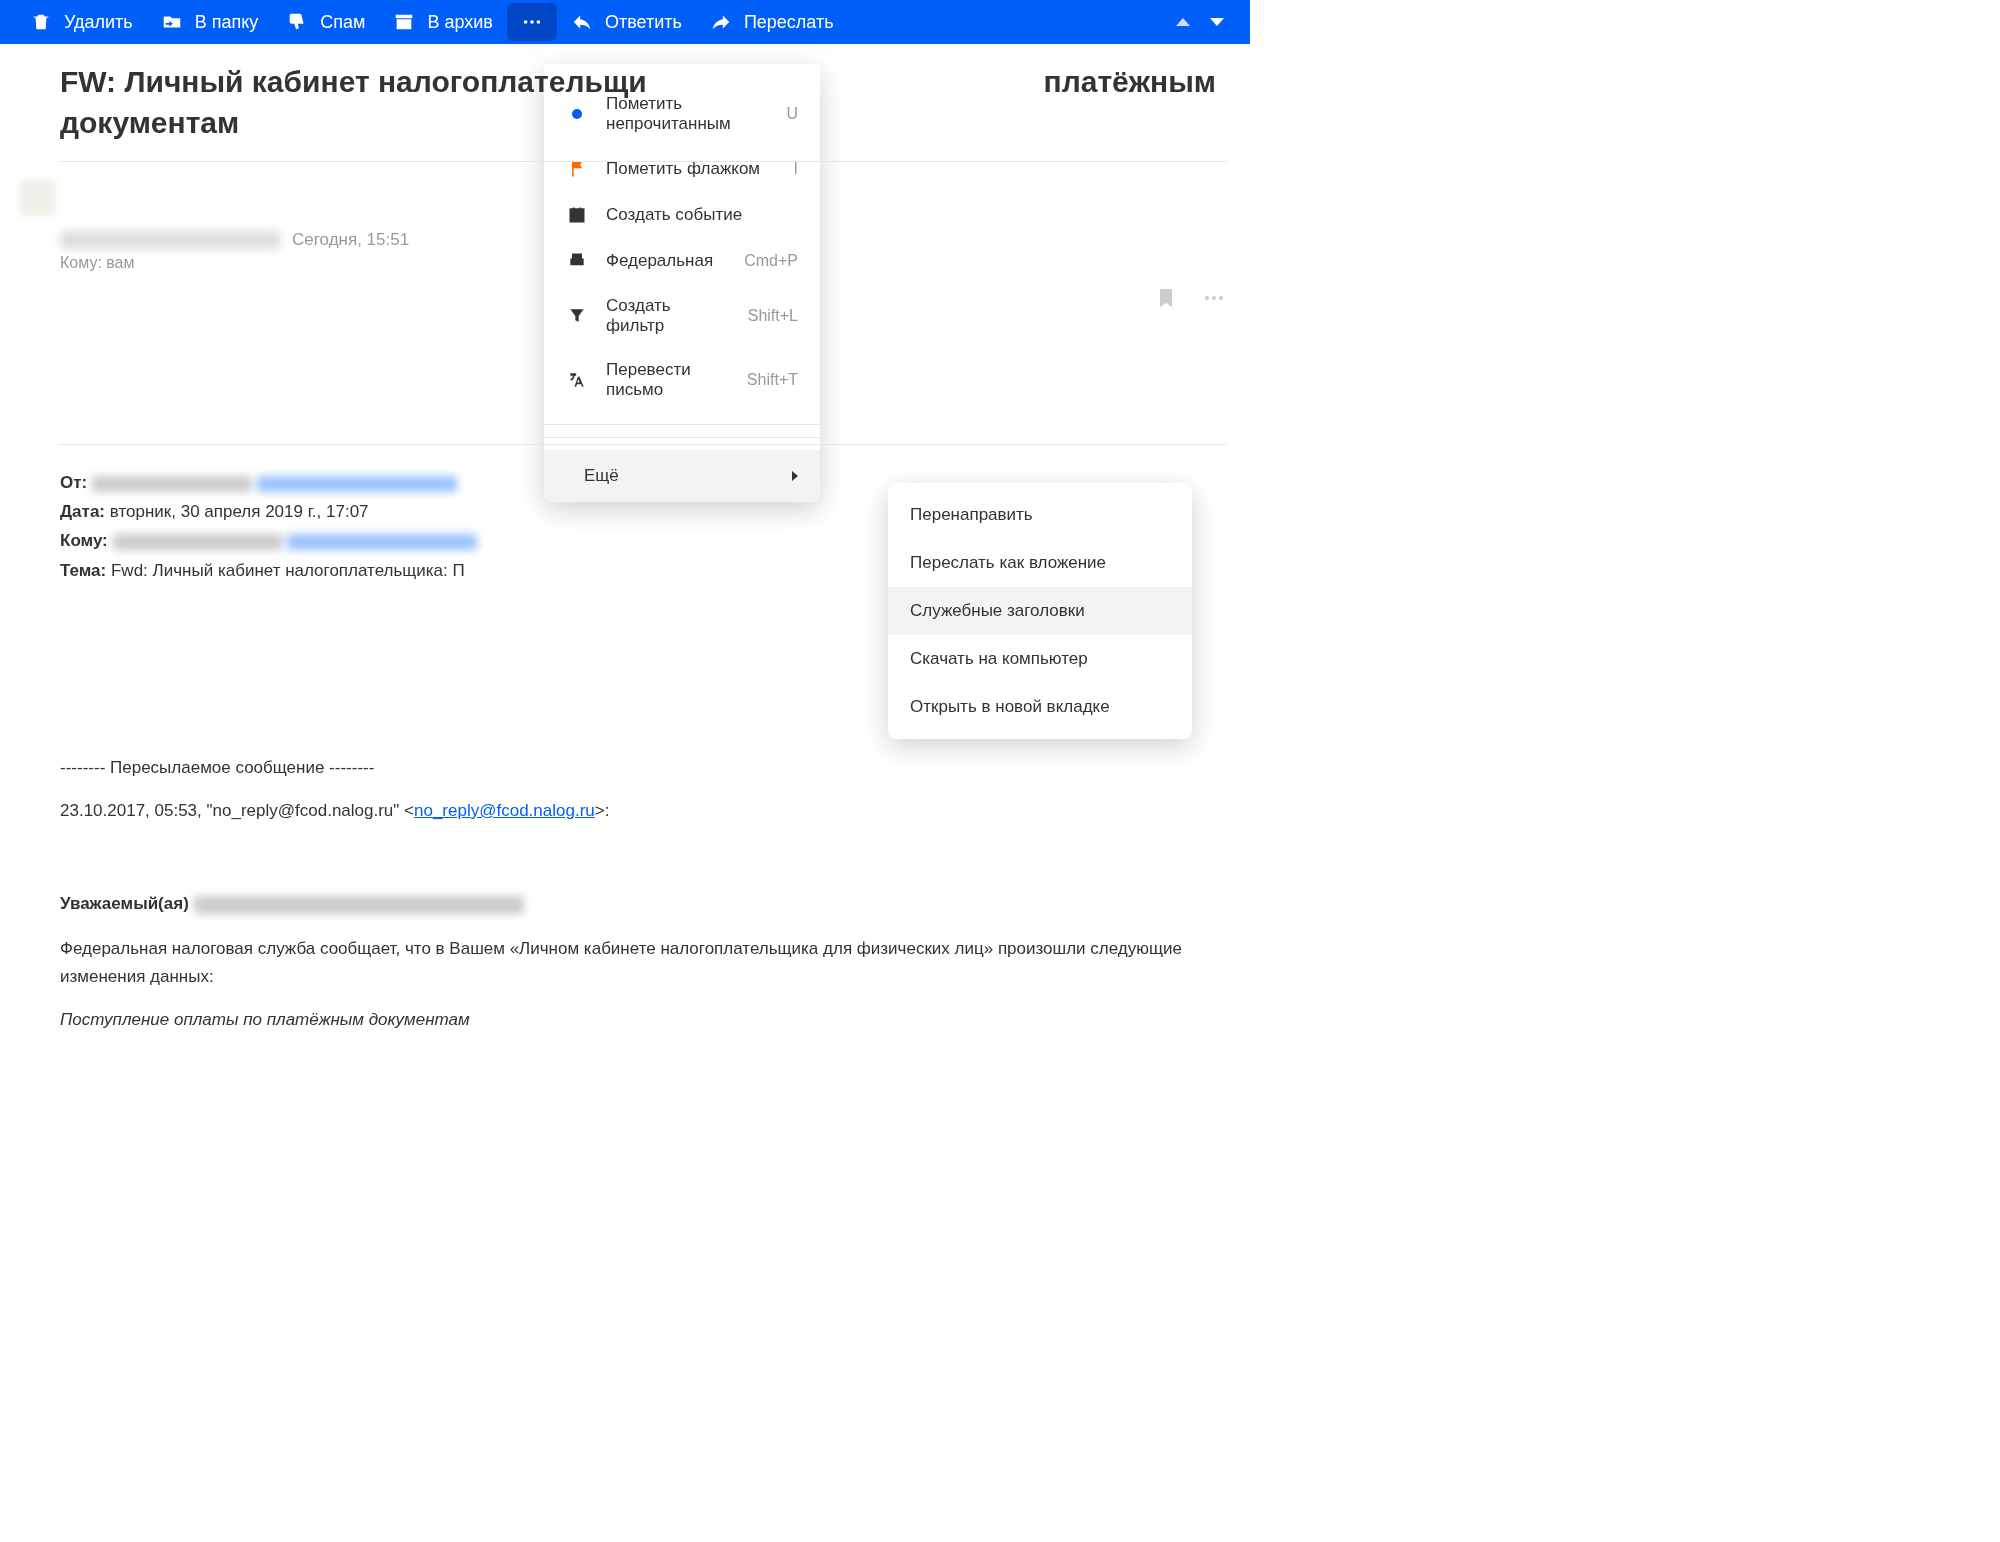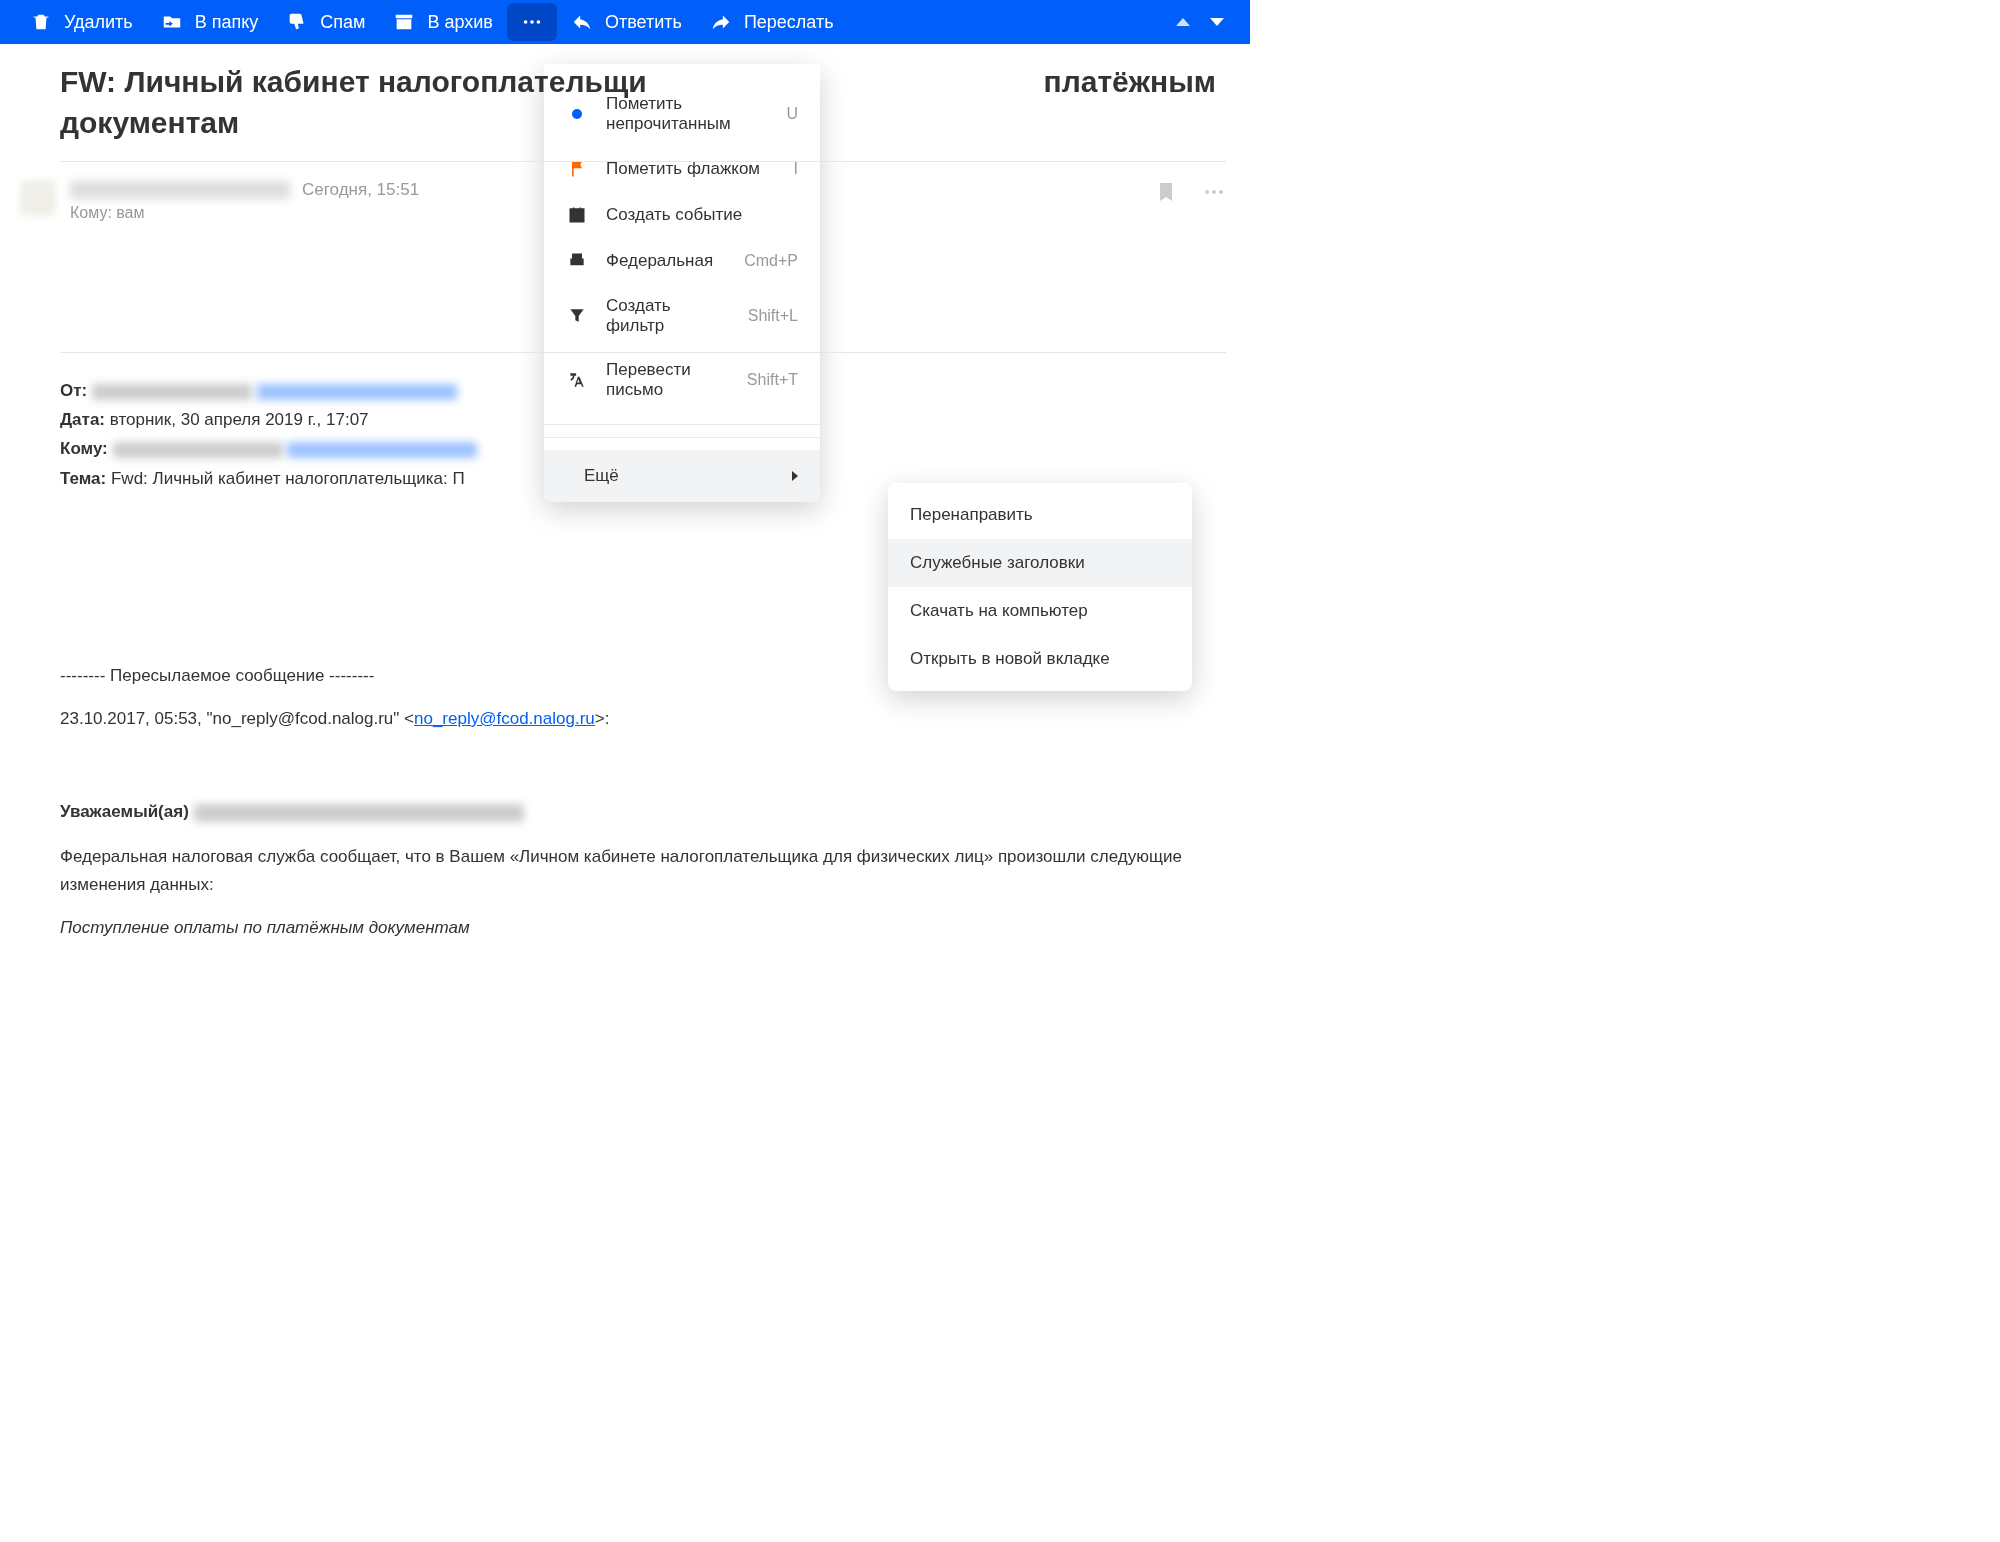--- a/index.html
+++ b/index.html
@@ -22,21 +22,21 @@
   .tb-btn.active { background: #0047c7; }
   .tb-icon { width: 22px; height: 22px; display: flex; align-items: center; justify-content: center; }
   .tb-icon svg { width: 22px; height: 22px; fill: #fff; }
   .tb-right { margin-left: auto; display: flex; align-items: center; gap: 20px; padding-right: 10px; }
   .caret-up, .caret-down { width: 0; height: 0; border-left: 7px solid transparent; border-right: 7px solid transparent; }
   .caret-up { border-bottom: 8px solid #cfe0ff; }
   .caret-down { border-top: 8px solid #fff; }
 
   .content { padding: 18px 24px 40px 60px; position: relative; }
   .subject { font-size: 30px; font-weight: 700; color: #333; line-height: 1.35; padding-bottom: 18px; border-bottom: 1px solid #e6e6e6; }
-  .meta-row { display: flex; align-items: flex-start; gap: 14px; padding: 18px 0 0 0; position: relative; }
+  .meta-row { display: flex; align-items: flex-start; gap: 14px; padding: 18px 0 0 0; position: relative; flex-direction: column; }
   .avatar { width: 36px; height: 36px; border-radius: 4px; background: #f0efe8; filter: blur(3px); margin-left: -40px; }
   .meta-text { display: flex; flex-direction: column; gap: 4px; font-size: 17px; }
   .sender-line { display: flex; align-items: center; gap: 12px; }
   .blurred { filter: blur(5px); color: #888; background: #ddd; height: 18px; display: inline-block; border-radius: 2px; }
   .blurred.w220 { width: 220px; }
   .sender-date { color: #999; }
   .meta-to { color: #999; font-size: 16px; }
   .meta-actions { margin-left: auto; display: flex; align-items: center; gap: 24px; color: #ccc; padding-right: 0; }
   .meta-actions svg { width: 24px; height: 24px; fill: #ccc; }
 
@@ -211,20 +211,21 @@
   <div class="dd-sep"></div>
   <div class="dd-sep"></div>
   <div class="dd-item hover dd-sub-indent" style="padding-top:16px;padding-bottom:16px;">
     <span class="dd-label">Ещё</span>
     <span class="dd-chevron"></span>
   </div>
 </div>
 
 <div class="submenu">
   <div class="sub-item">Перенаправить</div>
+  <div class="sub-item">Переслать как вложение</div>
   <div class="sub-item hover">Служебные заголовки</div>
   <div class="sub-item">Скачать на компьютер</div>
   <div class="sub-item">Открыть в новой вкладке</div>
 </div>
 
 <div class="content">
   <div class="subject">
     <span>FW: Личный кабинет налогоплательщи</span>
     <span style="visibility:hidden;">XXXXXXXXXXXXXXXXXXX</span>
     <span>платёжным документам</span>

